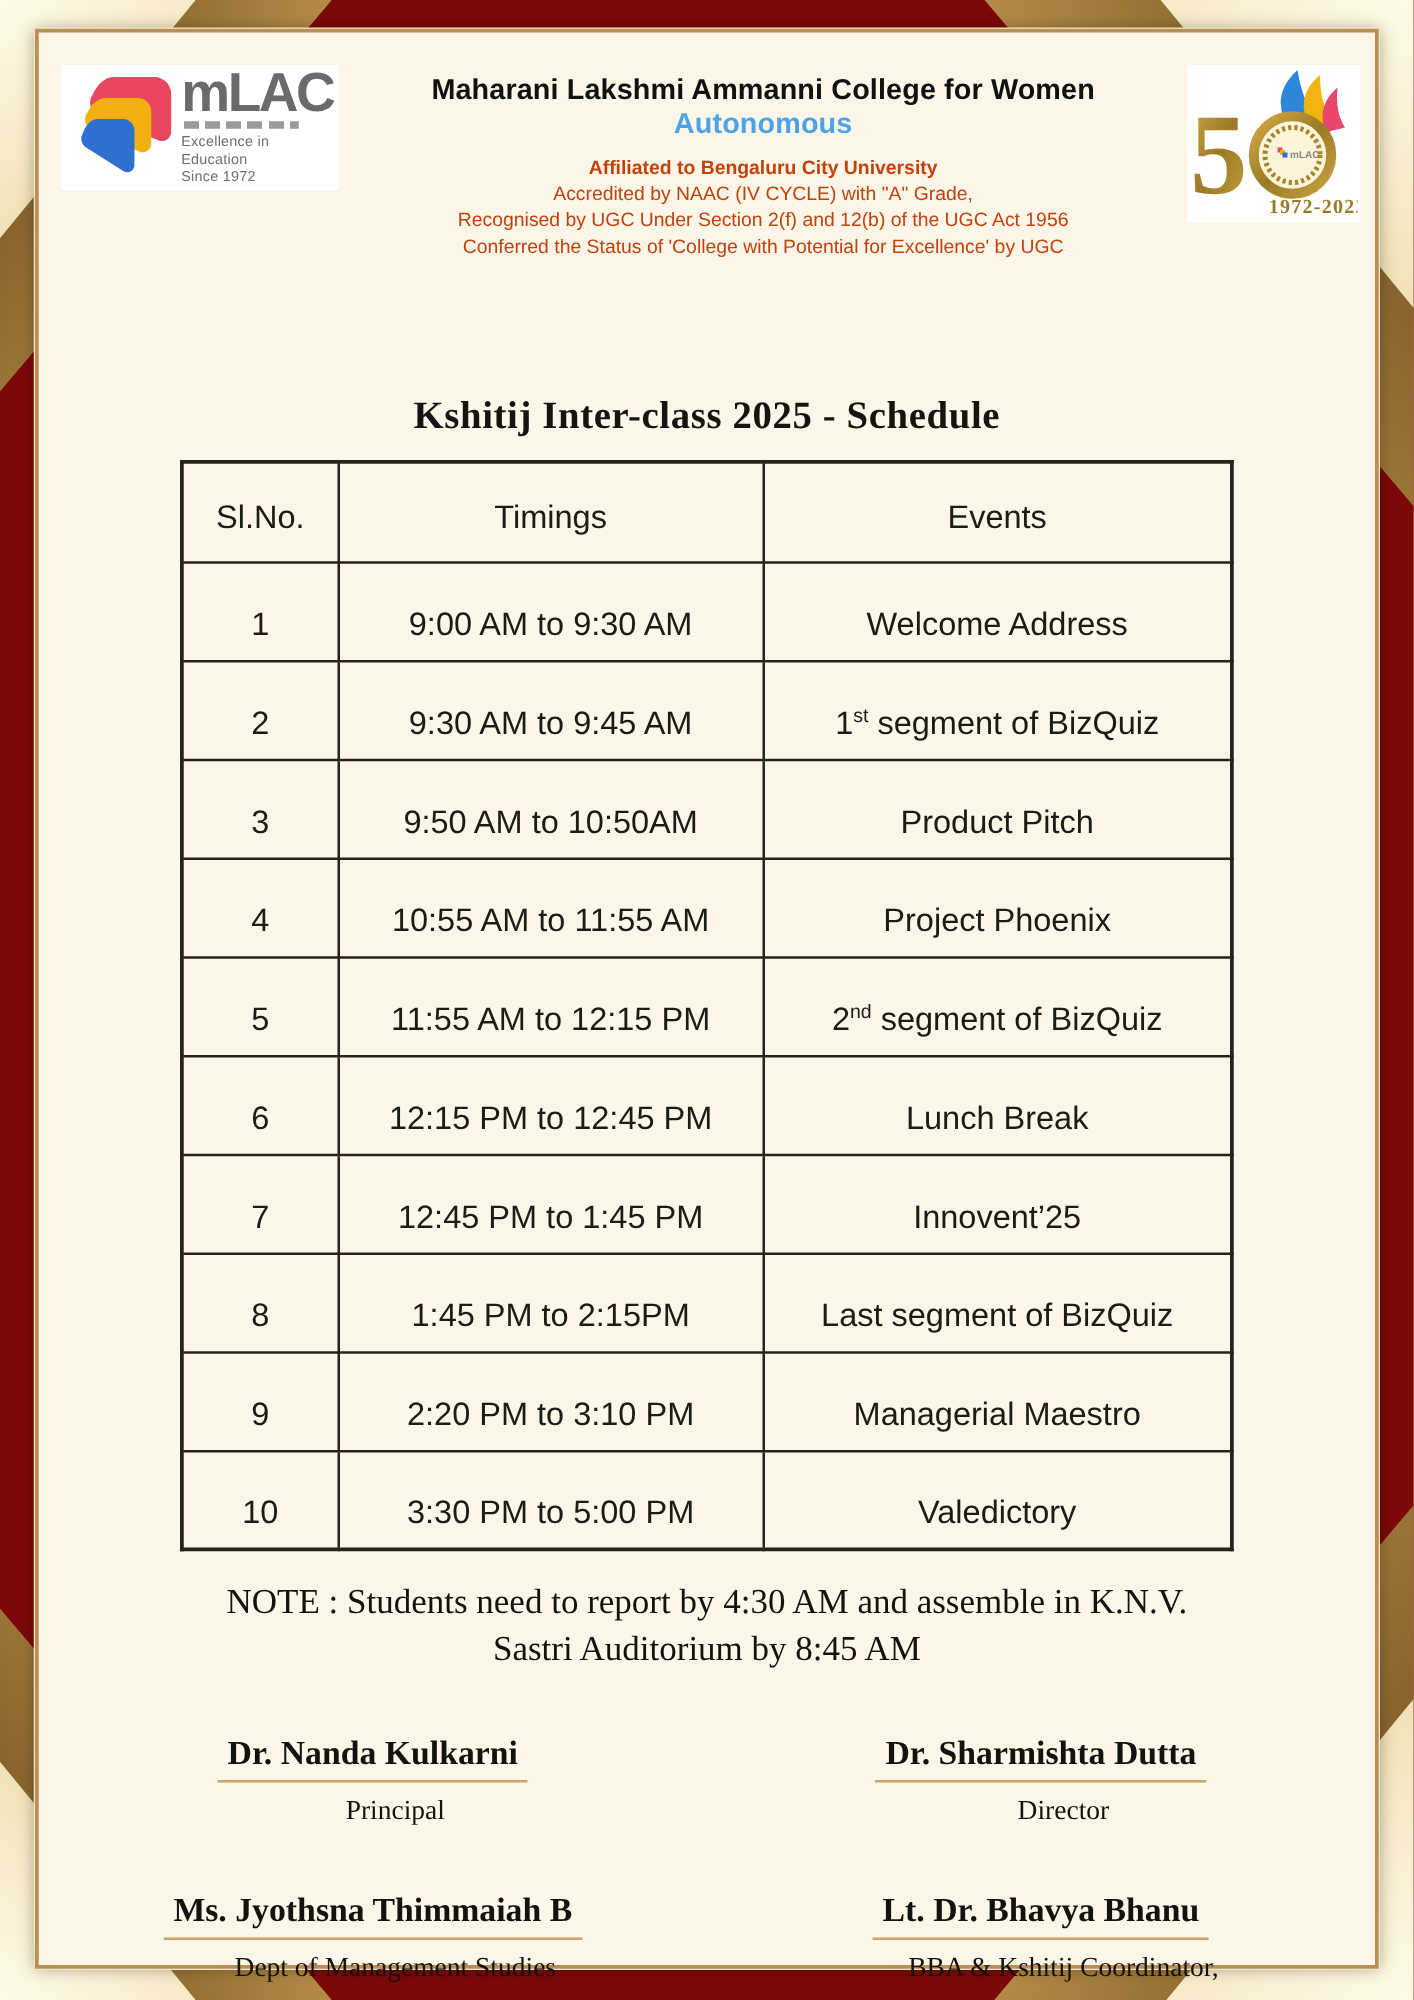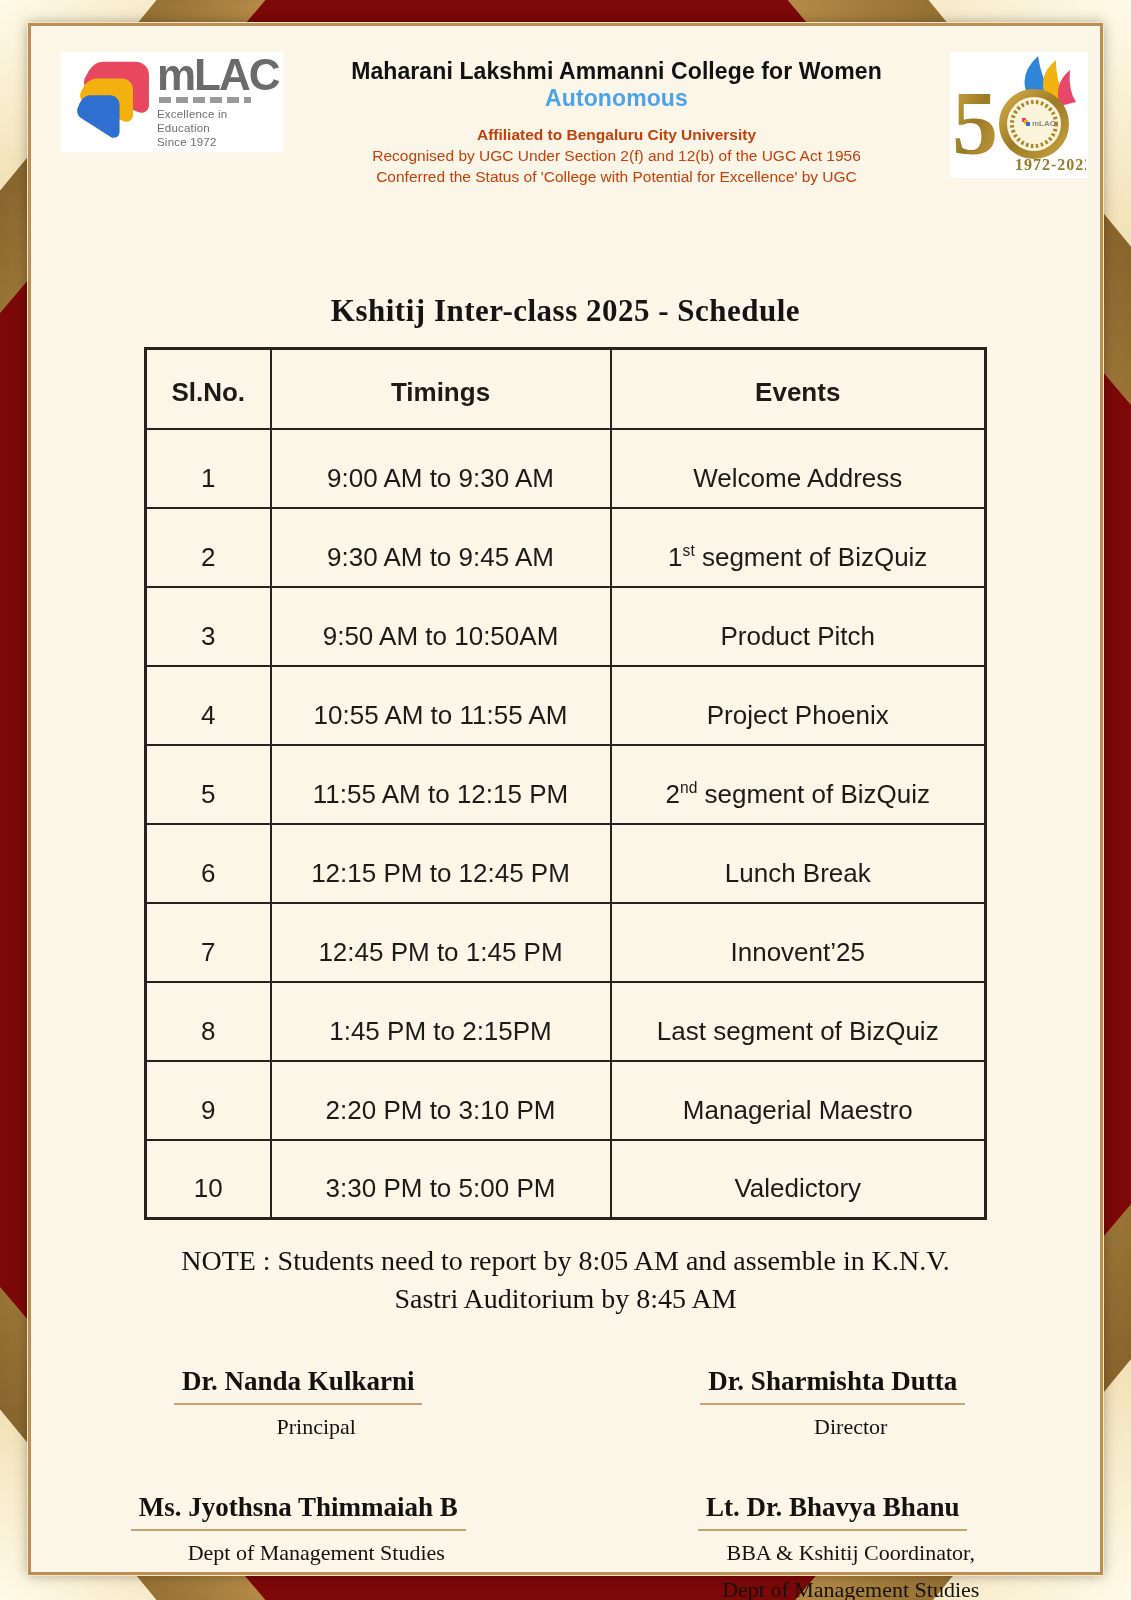--- a/index.html
+++ b/index.html
@@ -19,21 +19,21 @@
   .corner-tr { right:0; top:0; width:440px; height:440px; transform:scaleX(-1); }
   .corner-bl { left:0; bottom:0; width:340px; height:340px; transform:scaleY(-1); }
   .corner-br { right:0; bottom:0; width:430px; height:430px; transform:scale(-1,-1); }
 
   
   .page { position:absolute; left:28px; top:23px; width:1075px; height:1552px;
       background:#fbf6e8; border:3px solid #bb8f54;
       box-shadow:0 0 0 1px #f3e7c8, 0 0 12px rgba(0,0,0,.35); }
 
   
-  .hdr { display:flex; align-items:flex-start; padding:26px 12px 0 30px; }
+  .hdr { display:flex; align-items:flex-start; padding:26px 12px 0 18px; }
   .logo-box { background:#ffffff; width:222px; height:100px; flex:0 0 auto;
       display:flex; align-items:center; padding:8px 6px 8px 8px; }
   .logo-mark { width:86px; height:84px; flex:0 0 auto; }
   .logo-texts { margin-left:2px; }
   .logo-word { font-size:44px; font-weight:bold; color:#6b6b6b; letter-spacing:-2px; line-height:40px; }
   .kannada-bars { width:92px; height:6px; margin:2px 0 4px 2px;
       background:repeating-linear-gradient(90deg,#9a9a9a 0 12px,transparent 12px 17px); }
   .logo-tag { font-size:11.5px; color:#6e6e6e; line-height:14px; letter-spacing:.2px; }
 
   .hdr-center { flex:1 1 auto; text-align:center; padding-top:6px; }
@@ -49,21 +49,21 @@
       font-size:31px; font-weight:bold; color:#161412; letter-spacing:.5px; }
 
   
   table.schedule { width:840px; margin:18px auto 0 auto; border-collapse:collapse;
       border:3px solid #26231d; table-layout:fixed; }
   table.schedule col.c1 { width:125px; }
   table.schedule col.c2 { width:340px; }
   table.schedule col.c3 { width:375px; }
   table.schedule th, table.schedule td { border:2px solid #26231d; text-align:center;
       vertical-align:bottom; color:#1d1b16; font-family:"Liberation Sans","DejaVu Sans",sans-serif; }
-  table.schedule th { height:80px; font-size:26px; font-weight:bold; padding-bottom:20px; }
+  table.schedule th { height:80px; font-size:26px; font-weight:normal; padding-bottom:20px; }
   table.schedule td { height:79px; font-size:26px; padding-bottom:13px; }
   table.schedule sup { font-size:60%; line-height:0; }
 
   
   .note { margin-top:22px; text-align:center; font-family:"Liberation Serif","DejaVu Serif",serif;
       font-size:28px; color:#14120f; line-height:38px; }
   .note span { display:block; }
 
   
   .sigs { display:grid; grid-template-columns:1fr 1fr; row-gap:48px; margin-top:46px; }
@@ -113,20 +113,21 @@
         <div class="logo-tag">Since 1972</div>
       </div>
     </div>
 
     <div class="hdr-center">
       <div class="college-name">
         <span>Maharani Lakshmi Ammanni College for Women</span>
         <span class="auto">Autonomous</span>
       </div>
       <div class="aff first">Affiliated to Bengaluru City University</div>
+      <div class="aff">Accredited by NAAC (IV CYCLE) with "A" Grade,</div>
       <div class="aff">Recognised by UGC Under Section 2(f) and 12(b) of the UGC Act 1956</div>
       <div class="aff">Conferred the Status of 'College with Potential for Excellence' by UGC</div>
     </div>
 
     <div class="logo50">
       <svg viewBox="0 0 134 122" width="134" height="122">
         <defs>
           <linearGradient id="gold" x1="0" y1="0" x2="1" y2="1">
             <stop offset="0" stop-color="#d4ab4a"></stop>
               <stop offset=".5" stop-color="#9a7a24"></stop>
@@ -216,21 +217,21 @@
         </tr>
         <tr>
           <td>10</td>
           <td>3:30 PM to 5:00 PM</td>
           <td>Valedictory</td>
         </tr>
       </tbody>
   </table>
 
   <div class="note">
-    <span>NOTE : Students need to report by 8:05 AM and assemble in K.N.V.</span>
+    <span>NOTE : Students need to report by 4:30 AM and assemble in K.N.V.</span>
     <span>Sastri Auditorium by 8:45 AM</span>
   </div>
 
   <div class="sigs">
       <div class="sig">
         <div><span class="name">Dr. Nanda Kulkarni</span></div>
         <div class="role">Principal</div>
       </div>
       <div class="sig">
         <div><span class="name">Dr. Sharmishta Dutta</span></div>

